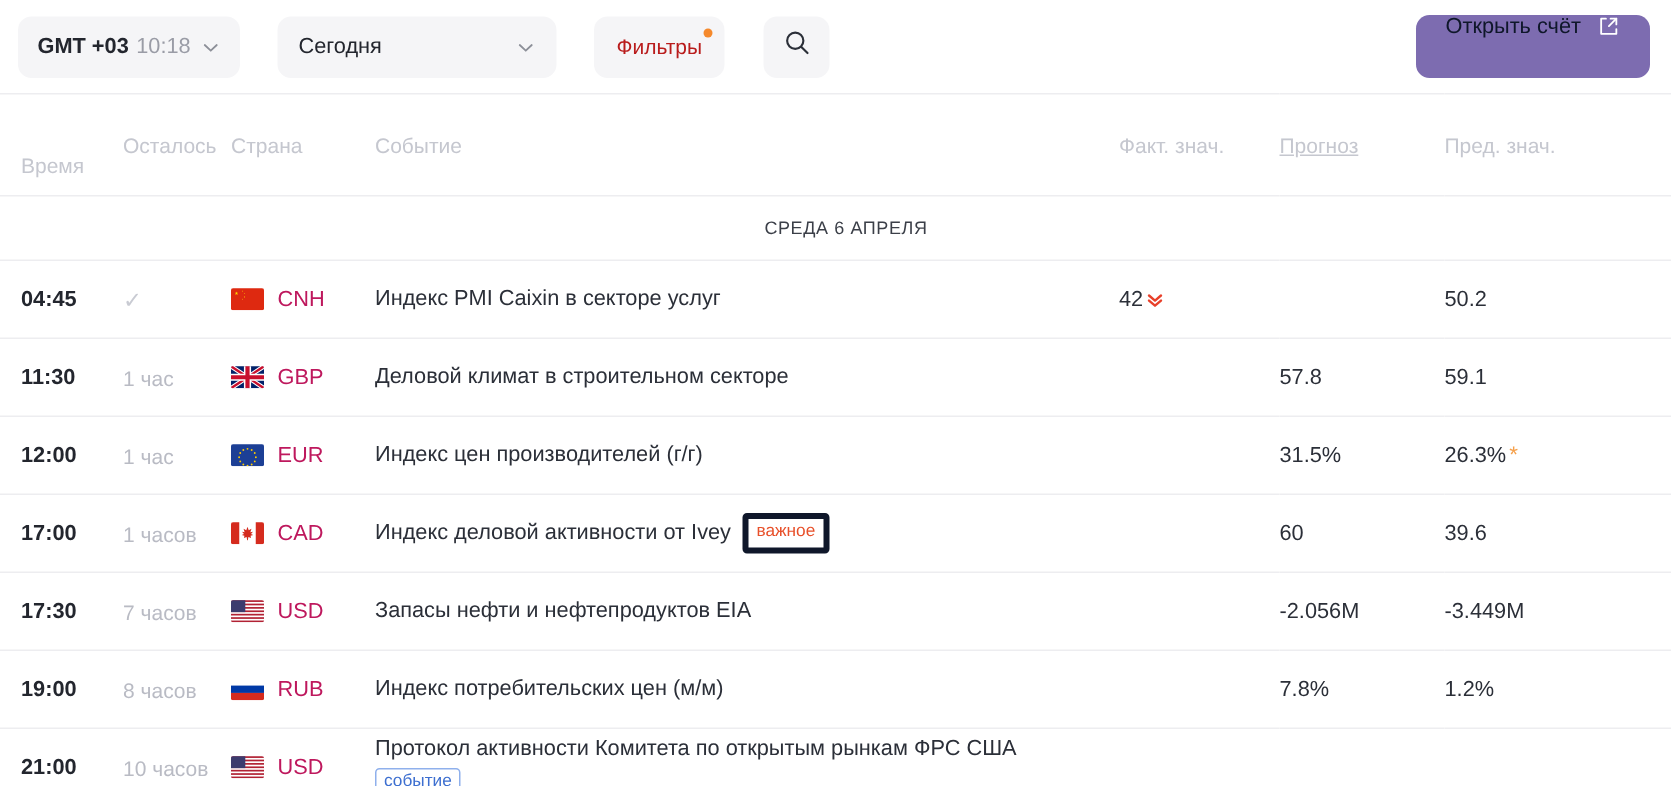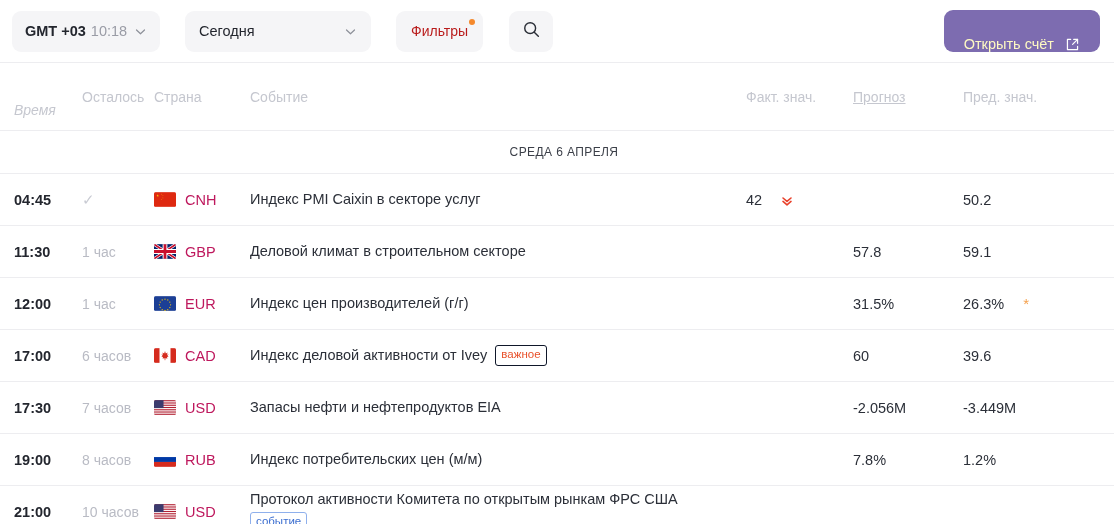--- a/index.html
+++ b/index.html
@@ -75,27 +75,27 @@
     background: #f5892c;
   }
   .ctrl-search {
     width: 44px;
     justify-content: center;
     margin-left: 3px;
   }
   .spacer { flex: 1 1 auto; }
   .open-account {
     background: #7d6cb0;
-    color: #fef9c3;
+    color: #0f172a;
     border: none;
     border-radius: 9px;
     height: 42px;
     padding: 0 20px;
     display: flex;
-    align-items: flex-end;
+    align-items: flex-start;
     gap: 11px;
     font-size: 14.5px;
     font-family: inherit;
     cursor: pointer;
     margin-right: 2px;
   }
   .ext-icon { width: 15px; height: 15px; flex: none; }
 
   
   table.cal {
@@ -107,21 +107,21 @@
     font-weight: normal;
     font-size: 14px;
     color: #c5c7cf;
     text-align: left;
     padding: 0;
     height: 55px;
     vertical-align: middle;
     border-bottom: 1px solid #ededf0;
     border-top: 1px solid #ededf0;
   }
-  th.c-time   { width: 68px;  padding-left: 14px; vertical-align: bottom; padding-bottom: 12px; font-style: italic; }
+  th.c-time   { width: 68px;  padding-left: 14px; vertical-align: bottom; padding-bottom: 12px; }
   th.c-left   { width: 72px;  }
   th.c-country{ width: 96px;  }
   th.c-event  { width: 496px; }
   th.c-actual { width: 107px; margin-top: 44px; }
   th.c-fcst   { width: 110px; text-decoration: underline; }
   th.c-prev   { width: 165px; }
 
   tbody td {
     font-size: 14.5px;
     color: #2b2f38;
@@ -166,24 +166,24 @@
   .ev-stack { display: flex; flex-direction: column; align-items: flex-start; gap: 4px; }
   .ev-text { line-height: 1.25; }
   .badge {
     display: inline-block;
     font-size: 11.5px;
     line-height: 1;
     padding: 3px 5px 4px;
     border-radius: 3px;
     white-space: nowrap;
   }
-  .badge-important { color: #e8502a; border: 1px solid #0f172a; }
+  .badge-important { color: #e8502a; border: 4px solid #0f172a; }
   .badge-event { color: #3d6fd0; border: 1px solid #8fb0ec; }
   td.num { color: #2b2f38; }
-  .numwrap { display: flex; align-items: center; gap: 19px; }
+  .numwrap { display: flex; align-items: center; gap: 2px; }
   .arrow-down { width: 12px; height: 12px; flex: none; }
   .star { color: #f5a04b; font-size: 15px; line-height: 1; }
 </style>
 </head>
 <body>
 
 <div class="toolbar">
 
   <div class="ctrl ctrl-gmt">
     <span class="gmt-text">
@@ -358,21 +358,21 @@
         <td class="num"><span>31.5%</span></td>
         <td class="num">
           <span class="numwrap">
             <span>26.3%</span>
             <span class="star">*</span>
           </span>
         </td>
       </tr>
       <tr>
         <td class="time">17:00</td>
-        <td class="left">6 часов</td>
+        <td class="left">1 часов</td>
         <td class="country">
           <span class="cwrap">
             <span class="flag">
               <svg viewBox="0 0 30 20" width="22" height="15">
                 <rect width="30" height="20" fill="#ffffff"></rect>
                 <rect width="7.5" height="20" fill="#d52b1e"></rect>
                 <rect x="22.5" width="7.5" height="20" fill="#d52b1e"></rect>
                 <path d="M15,4 L16.1,7.2 L18.6,6 L17.6,9 L20,8.6 L18.2,10.6 L20.2,11.6 L17.8,12.2 L18.2,14.4 L15.8,13.4 L15.3,16.4 L14.7,16.4 L14.2,13.4 L11.8,14.4 L12.2,12.2 L9.8,11.6 L11.8,10.6 L10,8.6 L12.4,9 L11.4,6 L13.9,7.2 Z" fill="#d52b1e"></path>
               </svg>
             </span>

